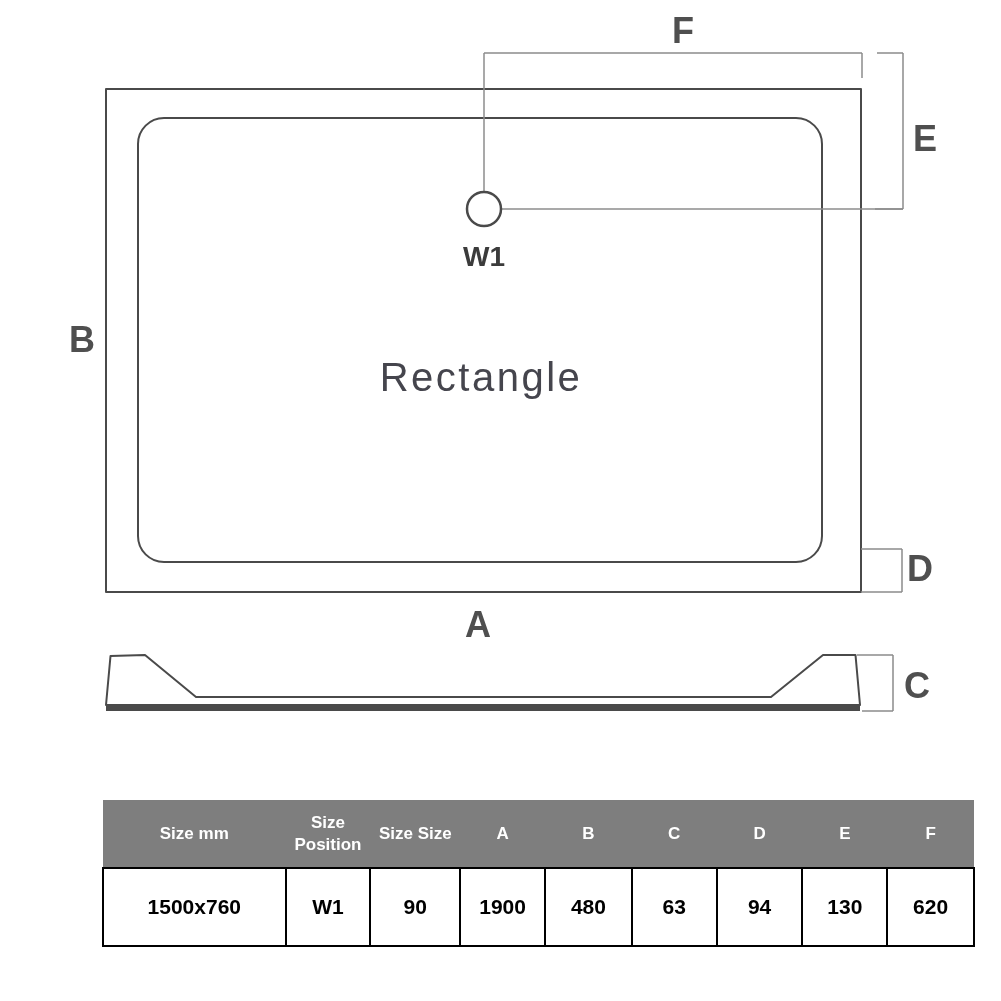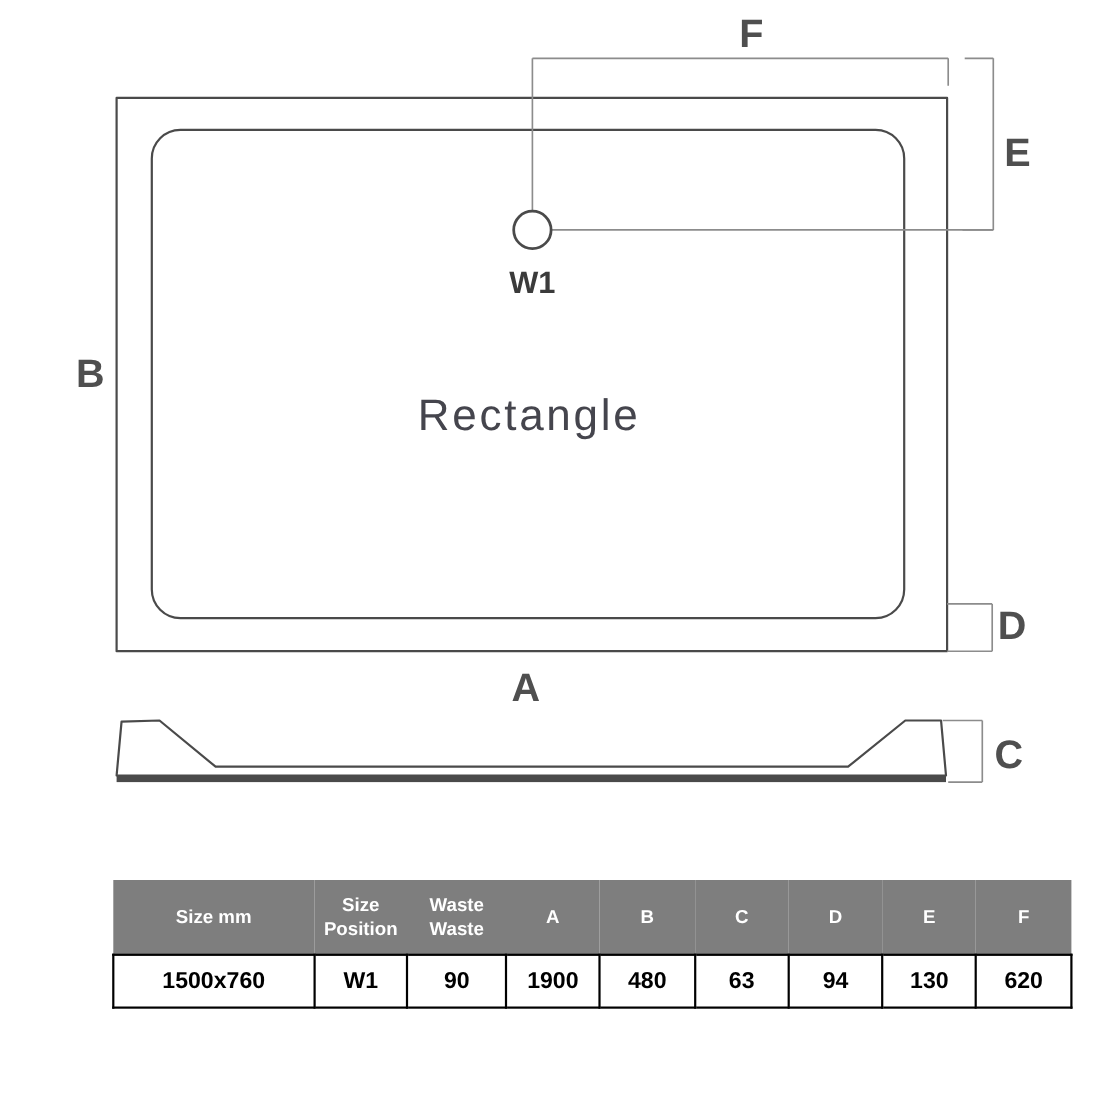--- a/index.html
+++ b/index.html
@@ -86,21 +86,21 @@
   }
   .spec-table tbody td {
     background: #ffffff;
     color: #000000;
     font-size: 21px;
     font-weight: bold;
     height: 44px;
     text-align: center;
     vertical-align: middle;
     border: 2px solid #000000;
-    padding: 1px;
+    padding: 16px;
   }
 </style>
 </head>
 <body>
 
 <div class="stage">
 
   <svg class="diagram-svg" width="1001" height="775" viewBox="0 0 1001 775">
 
     <g>
@@ -148,21 +148,21 @@
       <col style="width:9.97%">
       <col style="width:9.74%">
       <col style="width:9.85%">
       <col style="width:9.74%">
       <col style="width:9.95%">
     </colgroup>
     <thead>
       <tr>
         <th>Size mm</th>
         <th>Size Position</th>
-        <th>Waste Waste</th>
+        <th>Size Size</th>
         <th>A</th>
         <th>B</th>
         <th>C</th>
         <th>D</th>
         <th>E</th>
         <th>F</th>
       </tr>
     </thead>
     <tbody>
       <tr>

